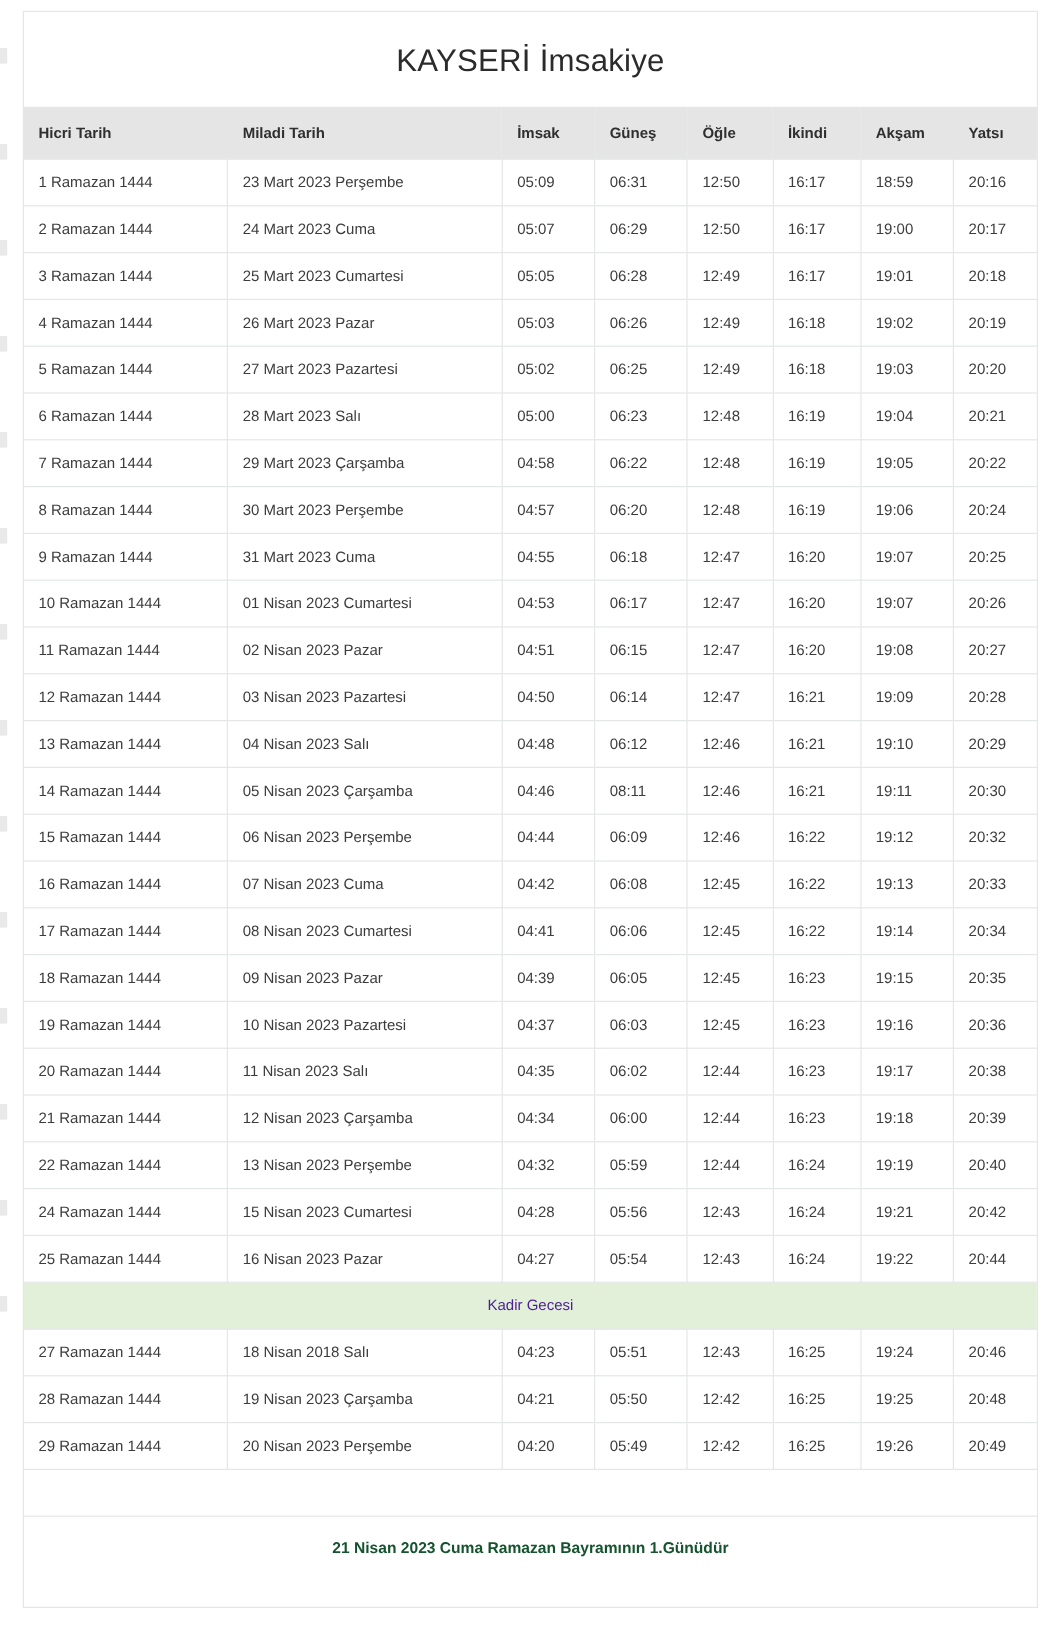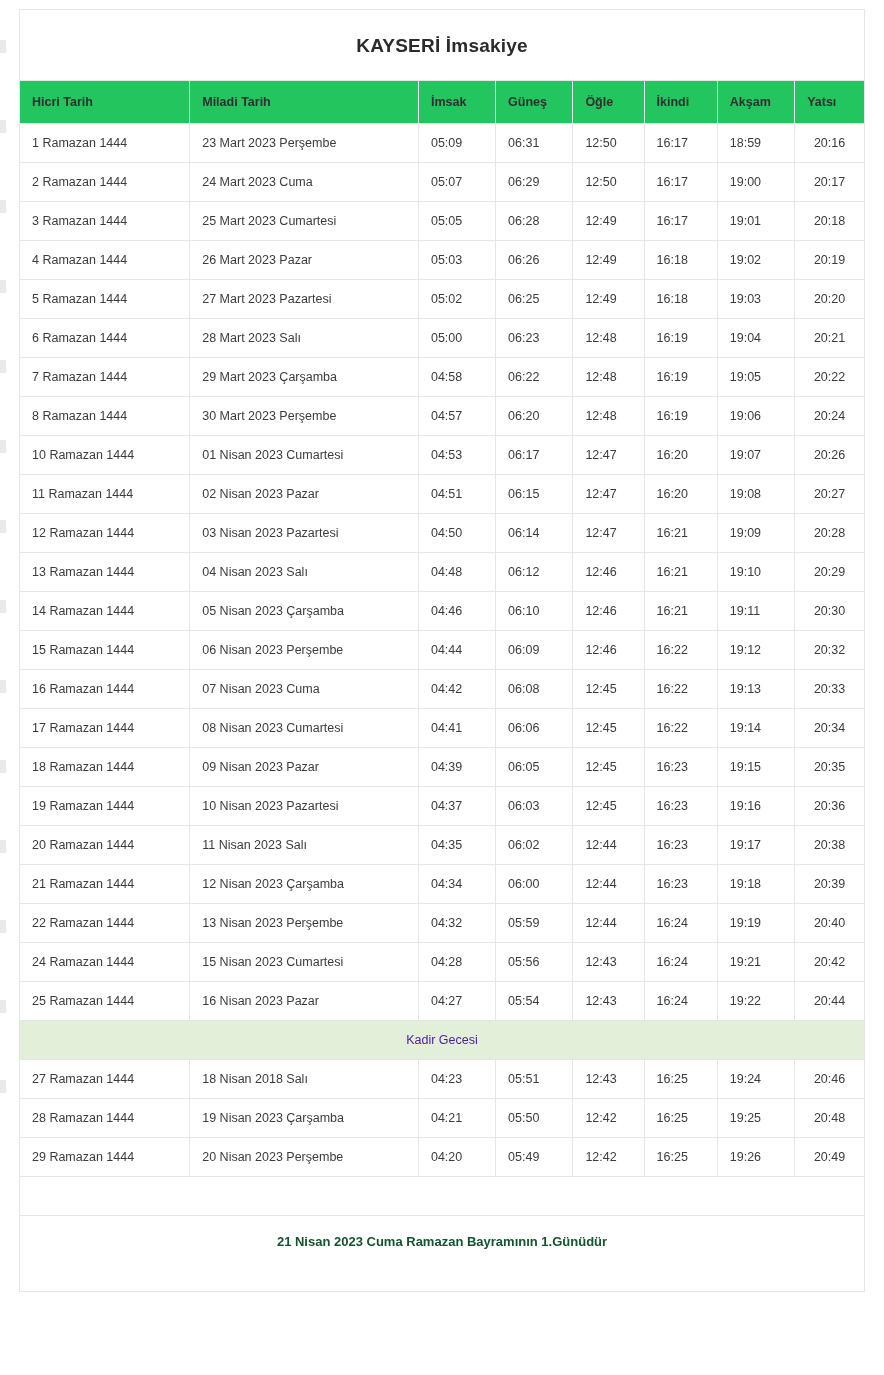--- a/index.html
+++ b/index.html
@@ -18,53 +18,53 @@
   .card {
     position: absolute;
     left: 19px;
     top: 9px;
     width: 846px;
     border: 1px solid #e4e7e7;
     background: #ffffff;
   }
   .title {
     text-align: center;
-    font-size: 19px;
+    font-size: 26px;
     color: #2b2b2b;
-    font-weight: 700;
+    font-weight: 400;
     padding: 25px 10px 23px 10px;
     border-bottom: 1px solid #e4e7e7;
     letter-spacing: 0.2px;
   }
   table.imsakiye {
     width: 100%;
     border-collapse: collapse;
     font-size: 12.5px;
     color: #3c3c3c;
   }
   table.imsakiye th {
     text-align: left;
     font-weight: bold;
     font-size: 12.5px;
     color: #2f2f2f;
     padding: 14px 12px;
     border-bottom: 1px solid #e4e7e7;
     border-right: 1px solid #e4e7e7;
     white-space: nowrap;
-    background: #22c55e;
+    background: #e5e5e5;
   }
   table.imsakiye th:last-child { border-right: none; }
   table.imsakiye td {
     padding: 12px 12px;
     border-bottom: 1px solid #e4e7e7;
     border-right: 1px solid #e4e7e7;
     white-space: nowrap;
     vertical-align: middle;
   }
-  table.imsakiye td:last-child { border-right: none; text-align: center; }
+  table.imsakiye td:last-child { border-right: none; }
   table.imsakiye tr:last-child td { border-bottom: none; }
   .col-hicri { width: 172px; }
   .col-miladi { width: 232px; }
   .col-time { width: 78px; }
   .col-ogle { width: 72px; }
   .col-ikindi { width: 74px; }
   .col-aksam { width: 78px; }
   .col-yatsi { width: 70px; }
   tr.special td {
     background: #e2efd9;
@@ -217,20 +217,30 @@
             <td>8 Ramazan 1444</td>
             <td>30 Mart 2023 Perşembe</td>
             <td>04:57</td>
             <td>06:20</td>
             <td>12:48</td>
             <td>16:19</td>
             <td>19:06</td>
             <td>20:24</td>
           </tr>
           <tr>
+            <td>9 Ramazan 1444</td>
+            <td>31 Mart 2023 Cuma</td>
+            <td>04:55</td>
+            <td>06:18</td>
+            <td>12:47</td>
+            <td>16:20</td>
+            <td>19:07</td>
+            <td>20:25</td>
+          </tr>
+          <tr>
             <td>10 Ramazan 1444</td>
             <td>01 Nisan 2023 Cumartesi</td>
             <td>04:53</td>
             <td>06:17</td>
             <td>12:47</td>
             <td>16:20</td>
             <td>19:07</td>
             <td>20:26</td>
           </tr>
           <tr>
@@ -260,21 +270,21 @@
             <td>06:12</td>
             <td>12:46</td>
             <td>16:21</td>
             <td>19:10</td>
             <td>20:29</td>
           </tr>
           <tr>
             <td>14 Ramazan 1444</td>
             <td>05 Nisan 2023 Çarşamba</td>
             <td>04:46</td>
-            <td>06:10</td>
+            <td>08:11</td>
             <td>12:46</td>
             <td>16:21</td>
             <td>19:11</td>
             <td>20:30</td>
           </tr>
           <tr>
             <td>15 Ramazan 1444</td>
             <td>06 Nisan 2023 Perşembe</td>
             <td>04:44</td>
             <td>06:09</td>

